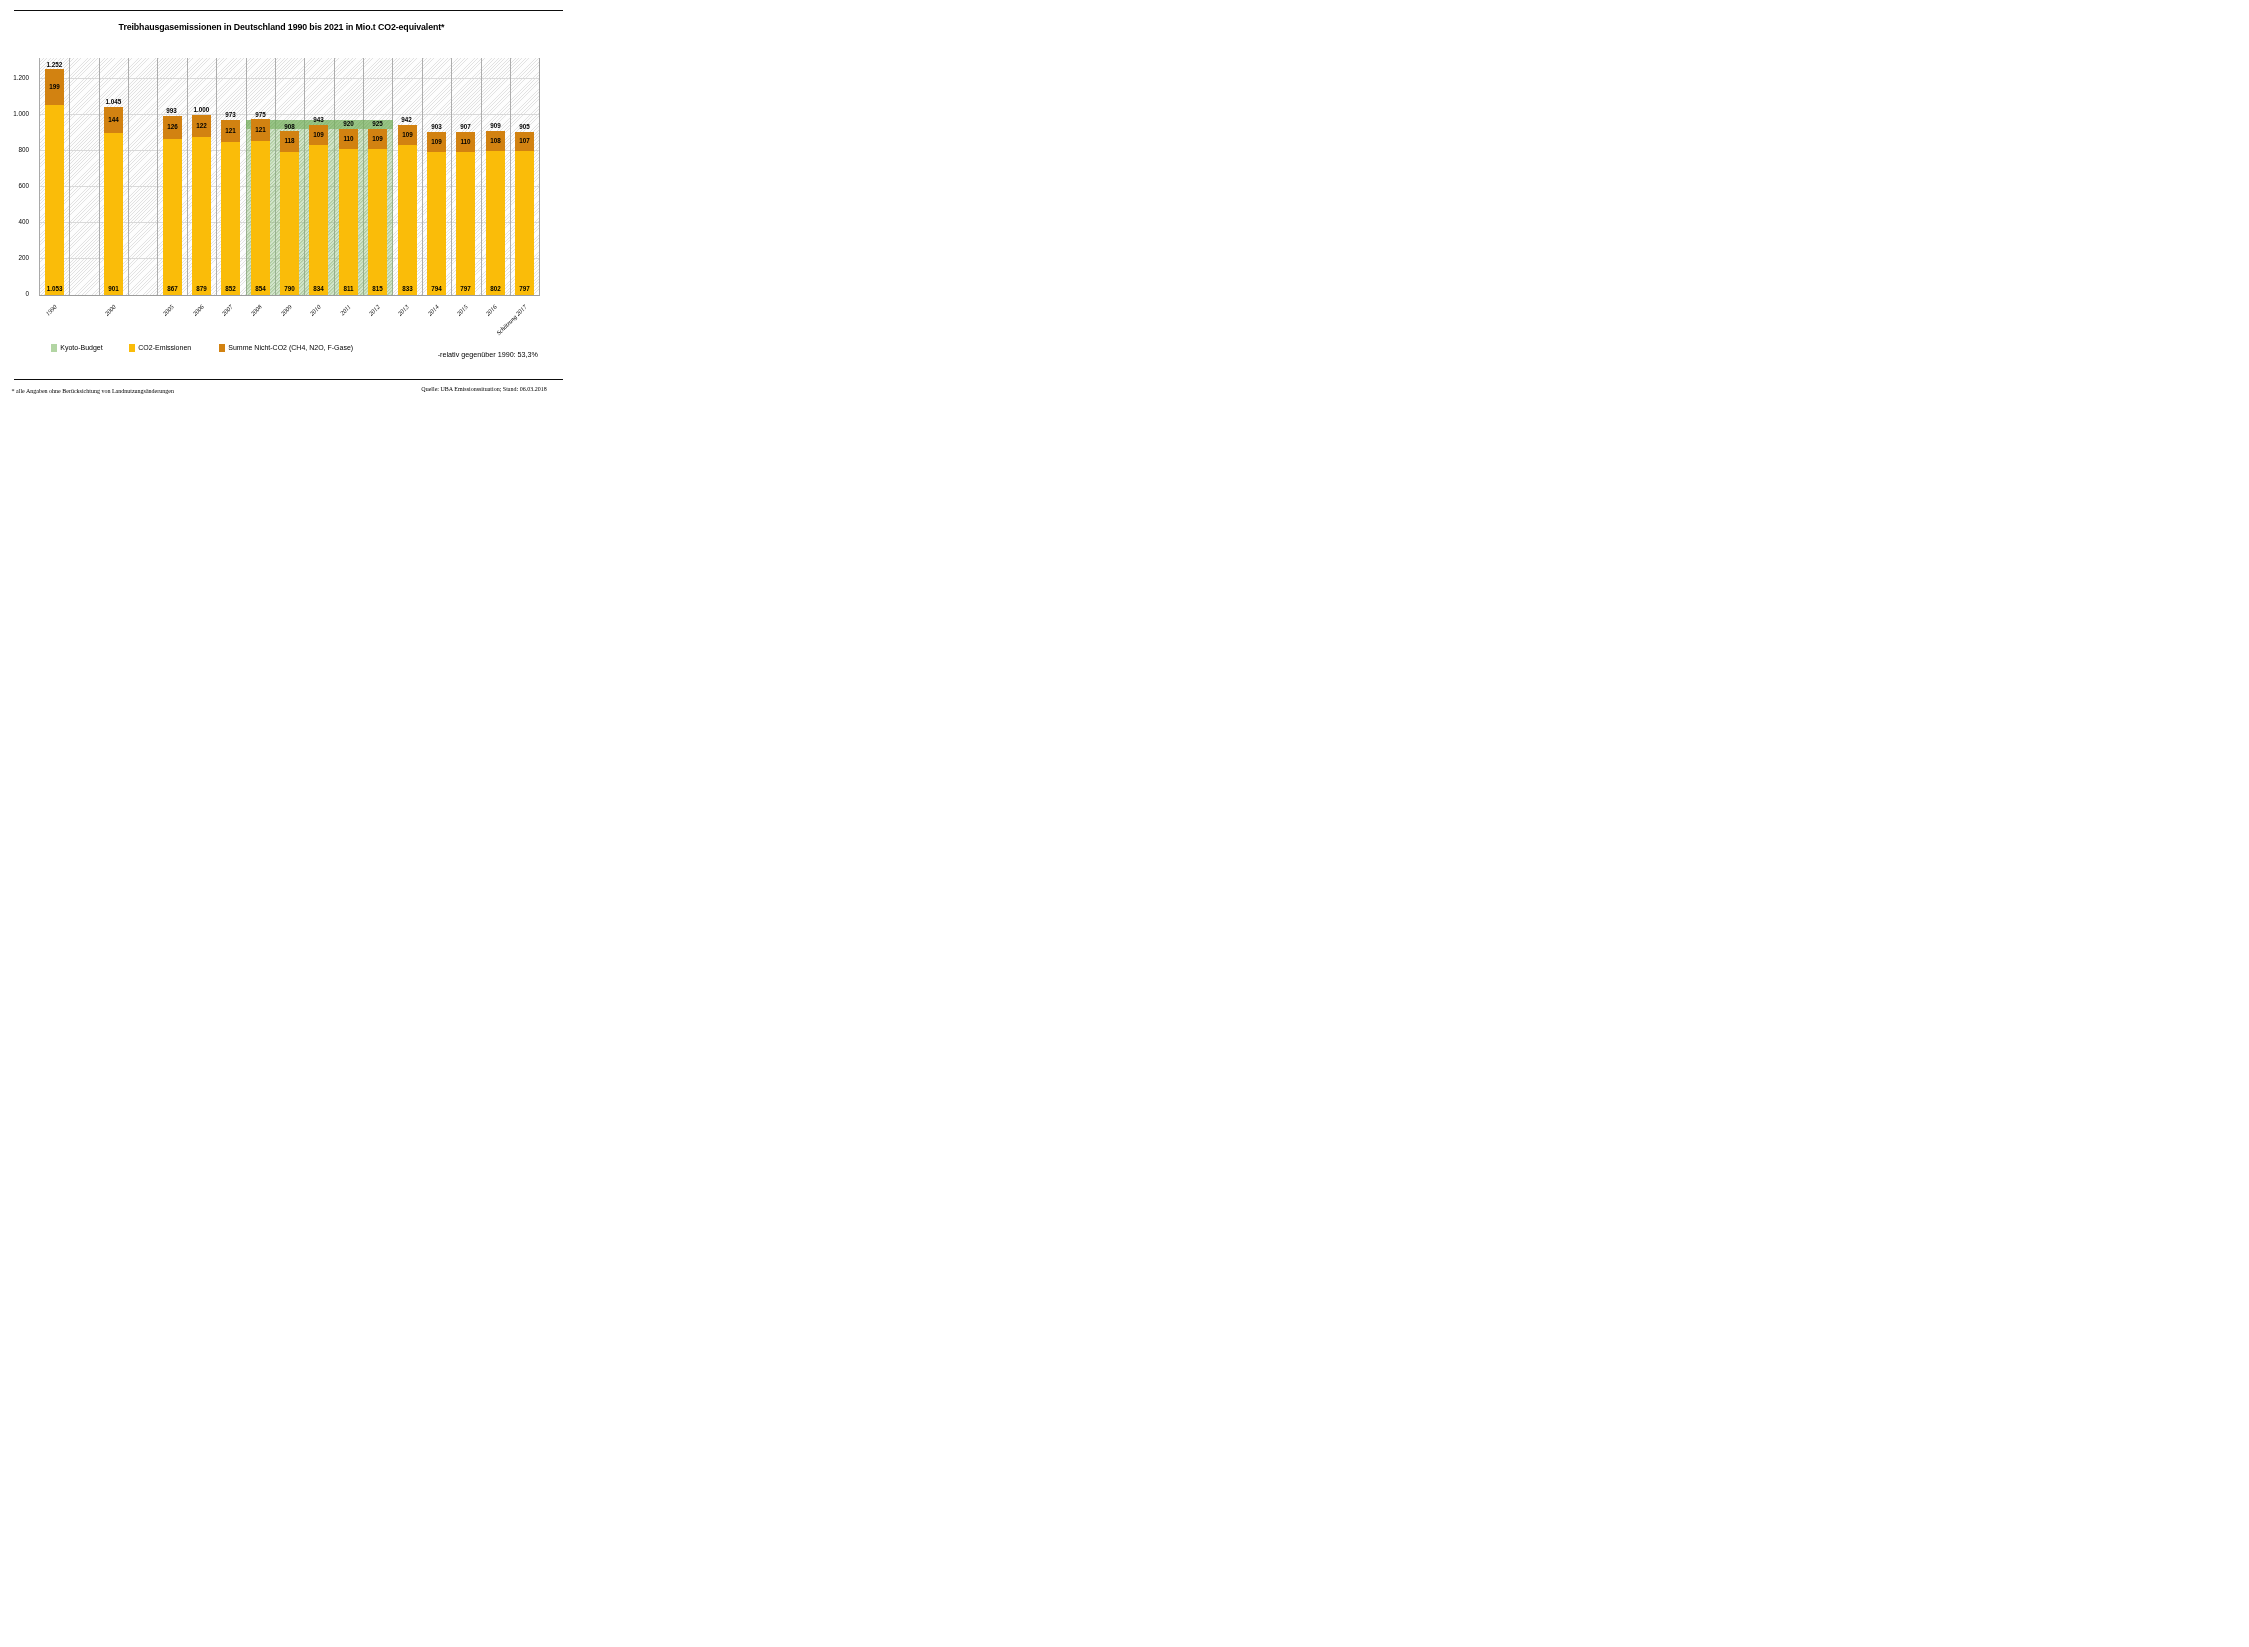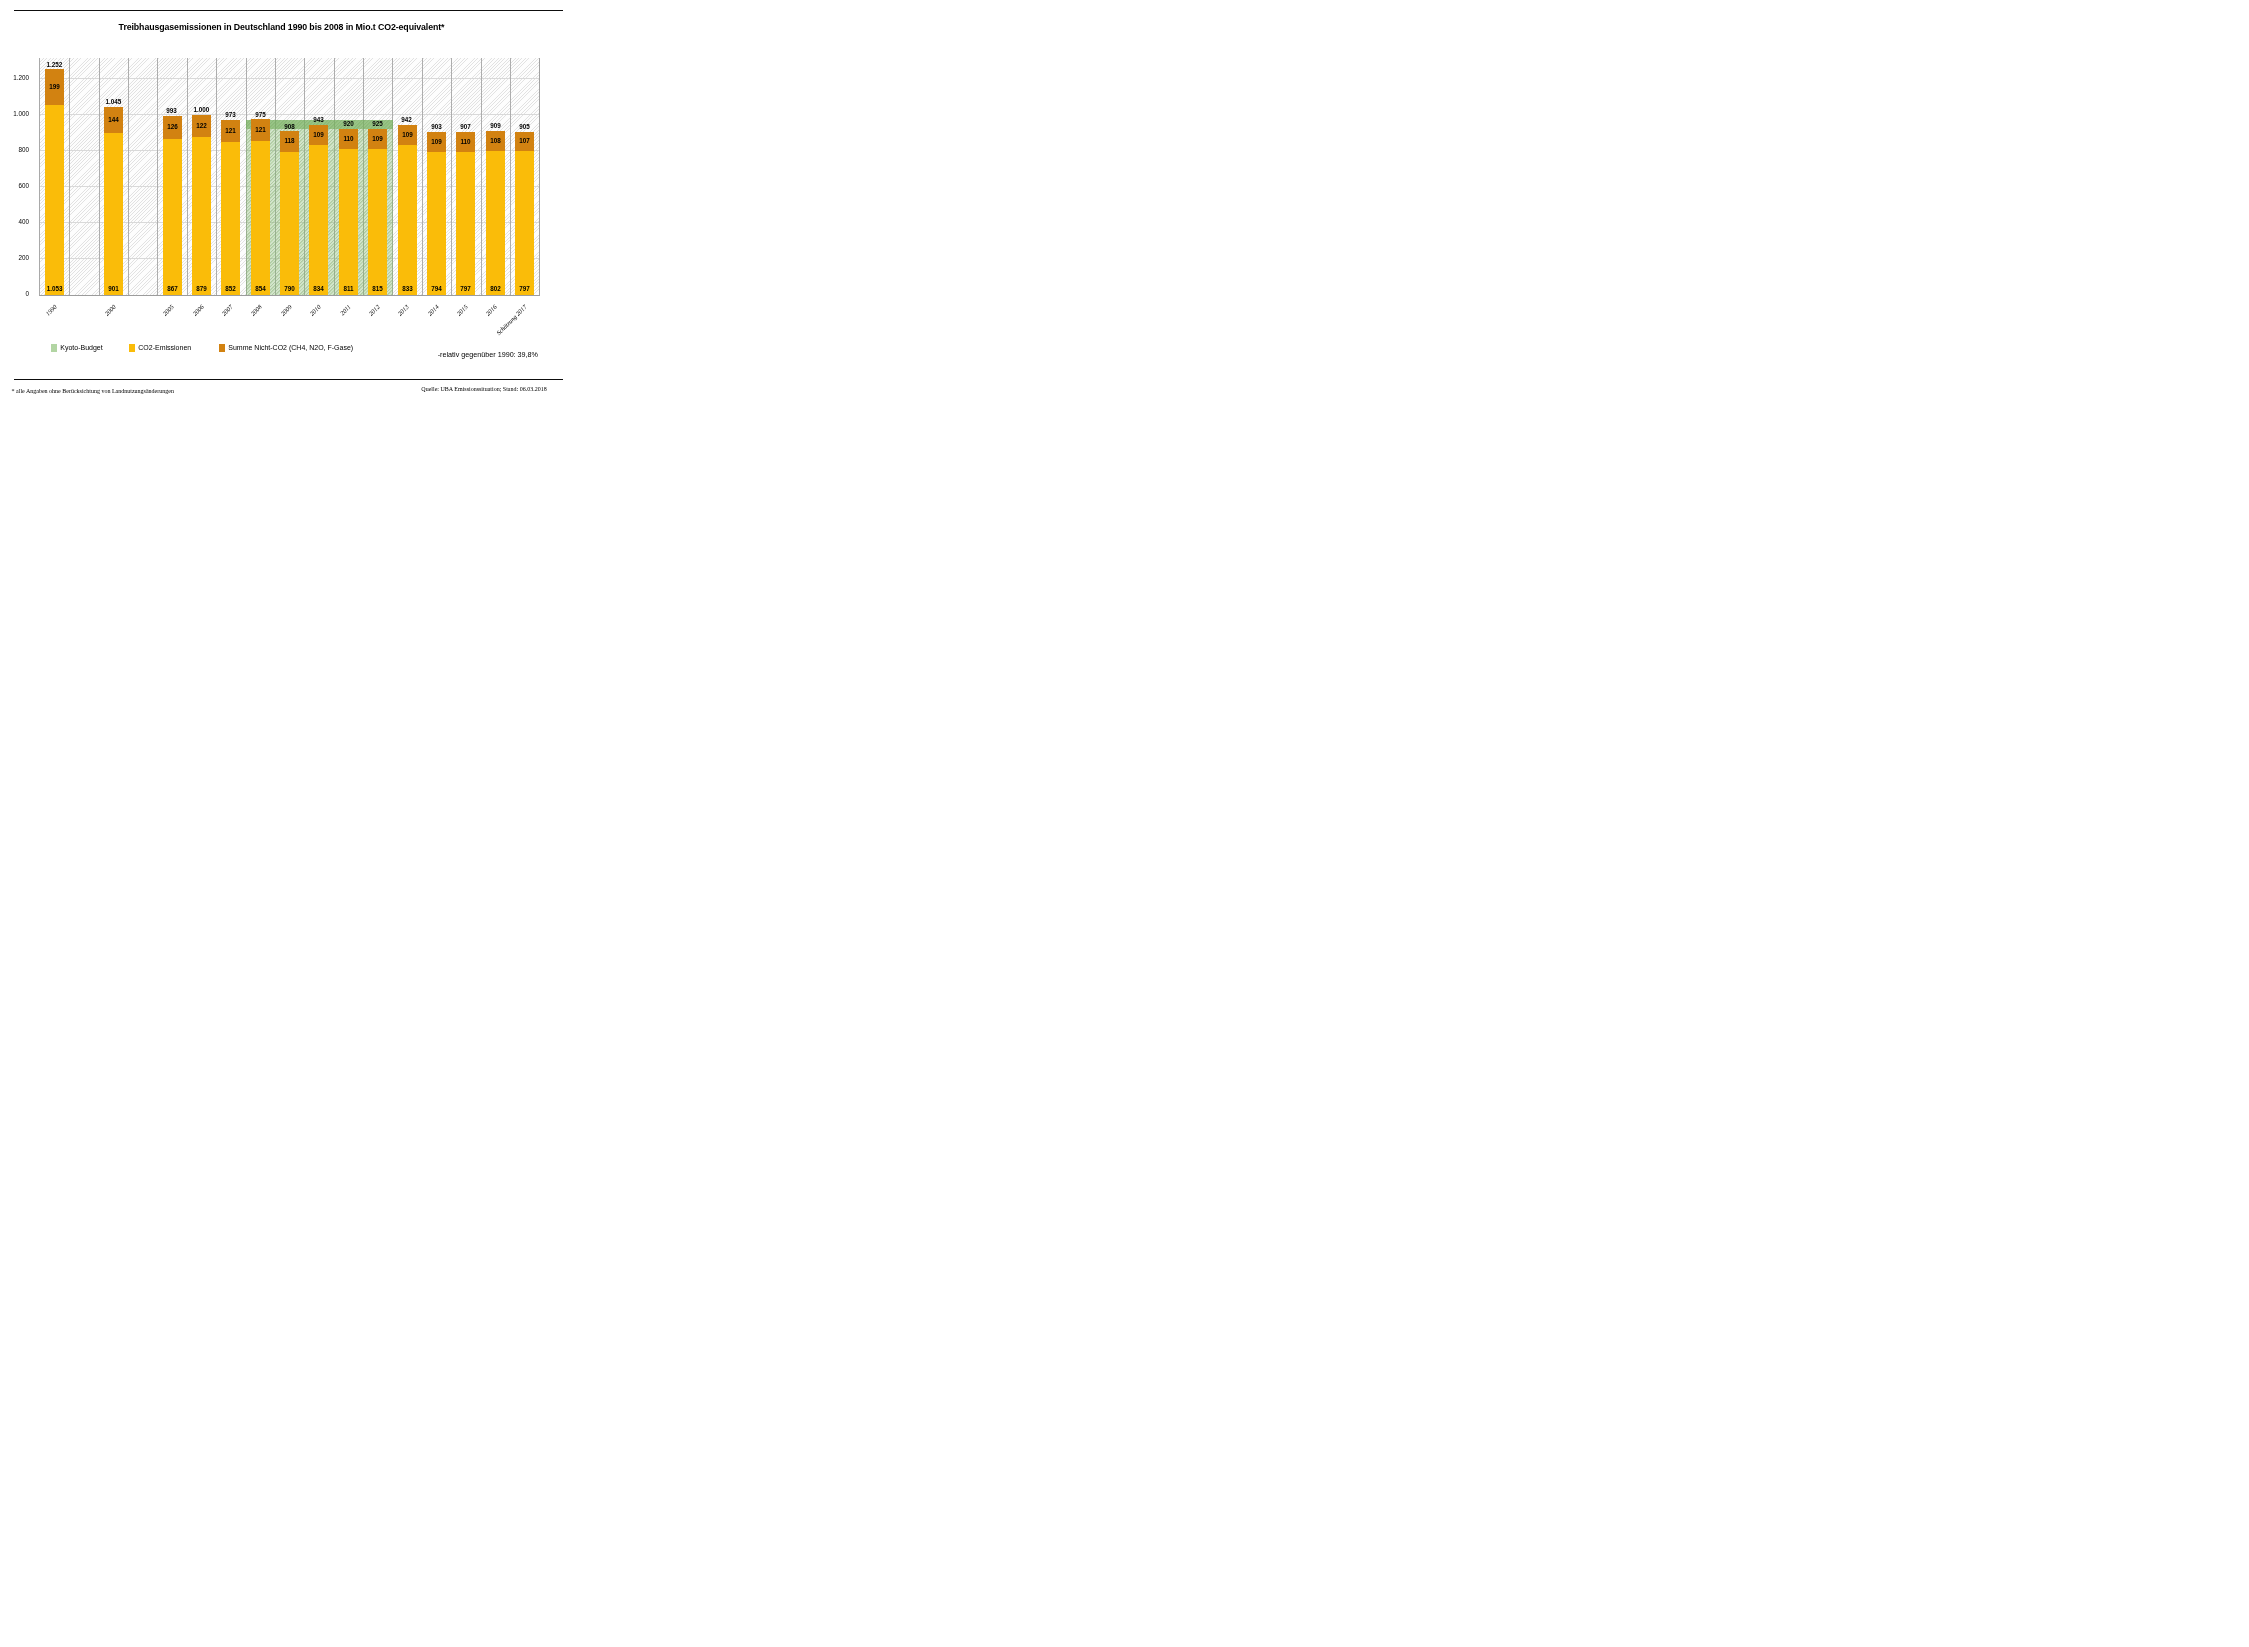--- a/index.html
+++ b/index.html
@@ -35,21 +35,21 @@
   .legend-label{font-size:7px;white-space:nowrap;}
   .rel-note{position:absolute;right:25px;top:350px;font-size:7.2px;font-weight:500;}
   .footnote{position:absolute;left:11.6px;top:388px;font-family:"Liberation Serif","DejaVu Serif",serif;font-size:6px;}
   .source{position:absolute;right:16.3px;top:386px;font-family:"Liberation Serif","DejaVu Serif",serif;font-size:6px;}
 </style>
 </head>
 <body>
 
 <div class="page">
   <div class="rule top"></div>
-  <div class="title">Treibhausgasemissionen in Deutschland 1990 bis 2008 in Mio.t CO2-equivalent*</div>
+  <div class="title">Treibhausgasemissionen in Deutschland 1990 bis 2021 in Mio.t CO2-equivalent*</div>
 
   <div class="plot">
       <div class="hline" style="bottom: 36px;"></div>
       <div class="hline" style="bottom: 72px;"></div>
       <div class="hline" style="bottom: 108px;"></div>
       <div class="hline" style="bottom: 144px;"></div>
       <div class="hline" style="bottom: 180px;"></div>
       <div class="hline" style="bottom: 216px;"></div>
       <div class="vline" style="left: 29px;"></div>
       <div class="vline" style="left: 59px;"></div>
@@ -229,21 +229,21 @@
     <div class="legend-item" style="left:129px">
       <span class="swatch" style="background: rgb(250, 188, 9);"></span>
       <span class="legend-label">CO2-Emissionen</span>
     </div>
     <div class="legend-item" style="left:219px">
       <span class="swatch" style="background: rgb(210, 130, 17);"></span>
       <span class="legend-label">Summe Nicht-CO2 (CH4, N2O, F-Gase)</span>
     </div>
   </div>
 
-  <div class="rel-note">-relativ gegenüber 1990: 39,8%</div>
+  <div class="rel-note">-relativ gegenüber 1990: 53,3%</div>
   <div class="rule bottom"></div>
   <div class="footnote">* alle Angaben ohne Berücksichtung von Landnutzungsänderungen</div>
   <div class="source">Quelle: UBA Emissionssituation; Stand: 06.03.2018</div>
 <div class="ylab" style="left: 0px; top: 291px;">0</div>
     <div class="ylab" style="left: 0px; top: 255px;">200</div>
     <div class="ylab" style="left: 0px; top: 219px;">400</div>
     <div class="ylab" style="left: 0px; top: 183px;">600</div>
     <div class="ylab" style="left: 0px; top: 147px;">800</div>
     <div class="ylab" style="left: 0px; top: 111px;">1.000</div>
     <div class="ylab" style="left: 0px; top: 75px;">1.200</div>

